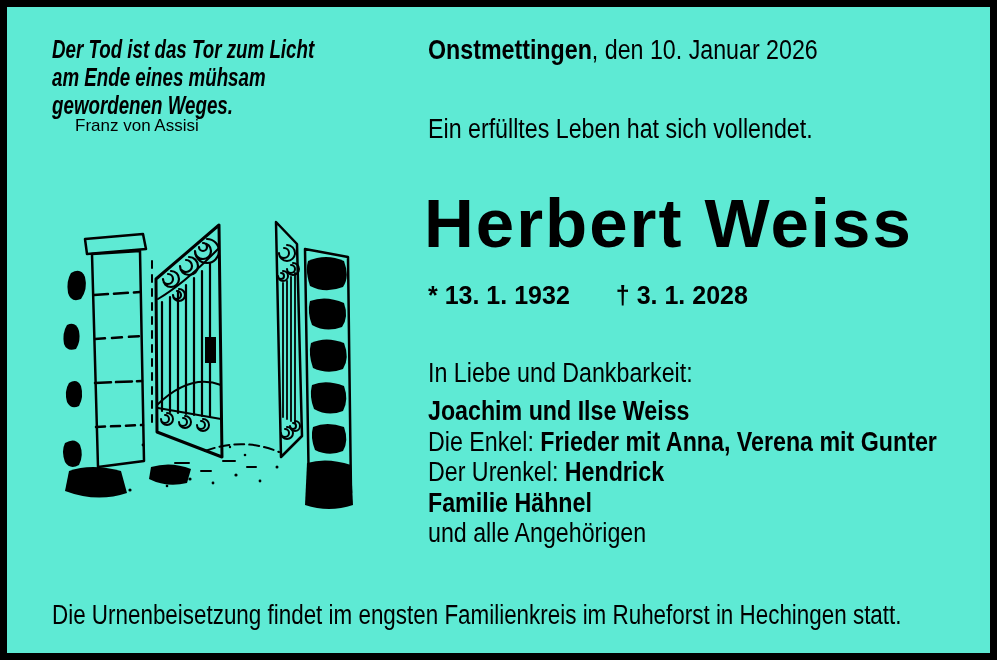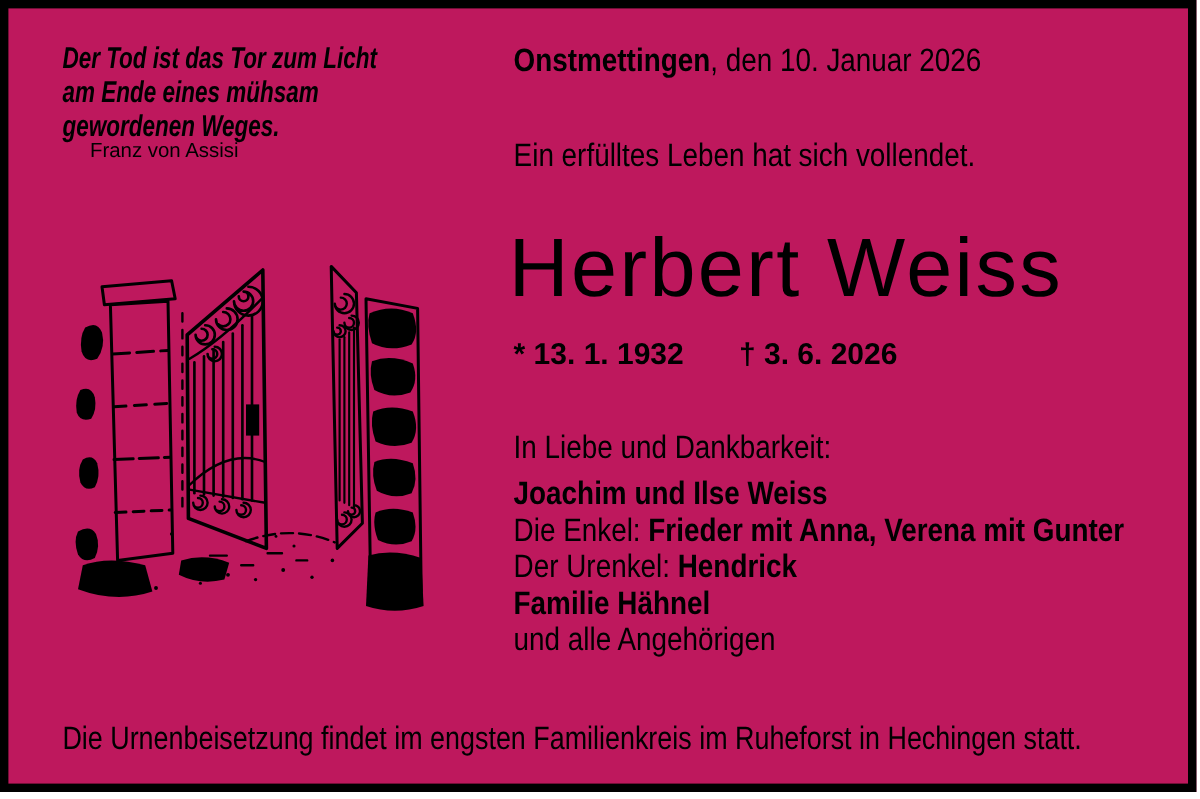--- a/index.html
+++ b/index.html
@@ -12,21 +12,21 @@
     font-family: "Liberation Sans", "DejaVu Sans", sans-serif;
     color: #000;
   }
   .frame {
     position: absolute;
     left: 0;
     top: 0;
     width: 983px;   
     height: 646px;  
     border: 7px solid #000;
-    background: #be185d;
+    background: #5eead4;
   }
   .abs { position: absolute; white-space: nowrap; }
   .cond  { transform: scaleX(0.86); transform-origin: 0 0; }
   .cond2 { transform: scaleX(0.83); transform-origin: 0 0; }
   .condq { transform: scaleX(0.75); transform-origin: 0 0; }
 
   .quote {
     left: 45px; top: 28px;
     font-size: 25px;
     line-height: 28px;
@@ -43,21 +43,21 @@
     font-size: 27px;
   }
   .dateline b { font-weight: bold; }
   .intro {
     left: 421px; top: 107px;
     font-size: 27px;
   }
   .deceased-name {
     left: 417px; top: 182px;
     font-size: 69px;
-    font-weight: normal;
+    font-weight: bold;
     letter-spacing: 2px;
     line-height: 69px;
   }
   .dates {
     left: 421px; top: 274px;
     font-size: 25px;
     font-weight: bold;
   }
   .dates .death { margin-left: 46px; }
   .salutation {
@@ -91,21 +91,21 @@
     <div>gewordenen Weges.</div>
   </div>
   <div class="abs attribution">Franz von Assisi</div>
 
   <div class="abs dateline cond"><b>Onstmettingen</b><span>, den 10. Januar 2026</span></div>
 
   <div class="abs intro cond">Ein erfülltes Leben hat sich vollendet.</div>
 
   <div class="abs deceased-name">Herbert Weiss</div>
 
-  <div class="abs dates"><span class="birth">* 13. 1. 1932</span><span class="death">† 3. 6. 2026</span></div>
+  <div class="abs dates"><span class="birth">* 13. 1. 1932</span><span class="death">† 3. 1. 2028</span></div>
 
   <div class="abs salutation cond">In Liebe und Dankbarkeit:</div>
 
   <div class="abs mourners">
     <div class="mline cond"><span></span><b>Joachim und Ilse Weiss</b></div>
     <div class="mline cond"><span>Die Enkel: </span><b>Frieder mit Anna, Verena mit Gunter</b></div>
     <div class="mline cond"><span>Der Urenkel: </span><b>Hendrick</b></div>
     <div class="mline cond"><span></span><b>Familie Hähnel</b></div>
     <div class="mline cond"><span>und alle Angehörigen</span><b></b></div>
   </div>

